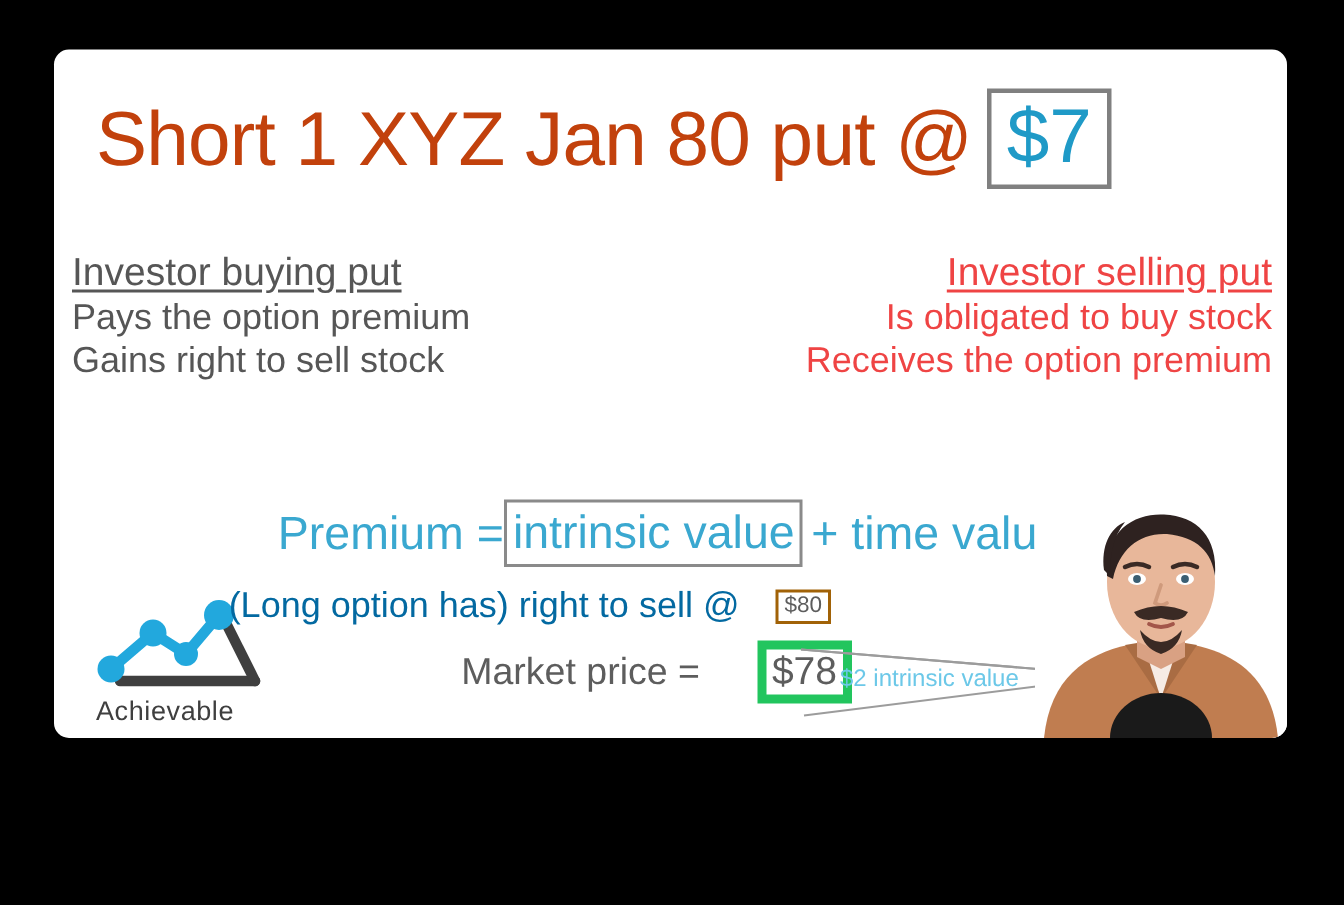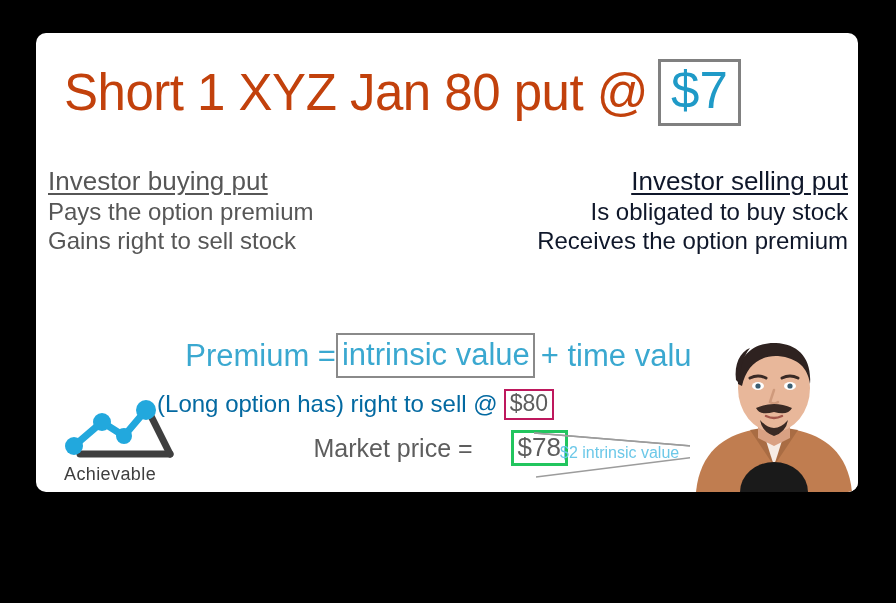--- a/index.html
+++ b/index.html
@@ -70,21 +70,21 @@
     top: 133px;
     width: 822px;
     height: 95px;
   }
   .col {
     position: absolute;
     top: 0;
     width: 400px;
   }
   .col-left  { left: 12px;  text-align: left;  color: #565656; }
-  .col-right { right: 10px; text-align: right; color: #0f172a; }
+  .col-right { right: 10px; text-align: right; color: #ef4444; }
 
   .col-head {
     font-size: 26px;
     line-height: 31px;
     text-decoration: underline;
     text-underline-offset: 3px;
     white-space: nowrap;
   }
   .col-line {
     font-size: 24px;
@@ -152,31 +152,31 @@
   .ex-row-2 { justify-content: flex-end; padding-right: 38px; margin-top: 6px; gap: 32px; }
   .ex-text {
     font-size: 24px;
     color: #0369a1;
   }
   .ex-text-big {
     font-size: 25px;
     color: #5d5d5d;
   }
   .ex-box-light {
-    font-size: 23px;
+    font-size: 15px;
     color: #5d5d5d;
-    border: 2px solid #be185d;
+    border: 2px solid #a16207;
     padding: 1px 4px 3px 4px;
-    margin-left: 6px;
+    margin-left: 24px;
     line-height: 1;
   }
   .ex-box-strong {
     font-size: 26px;
     color: #5d5d5d;
-    border: 3px solid #22c55e;
+    border: 6px solid #22c55e;
     padding: 1px 4px 3px 4px;
     margin-left: 6px;
     line-height: 1;
   }
 
   
   #callout-label {
     position: absolute;
     left: 524px;
     top: 411px;

